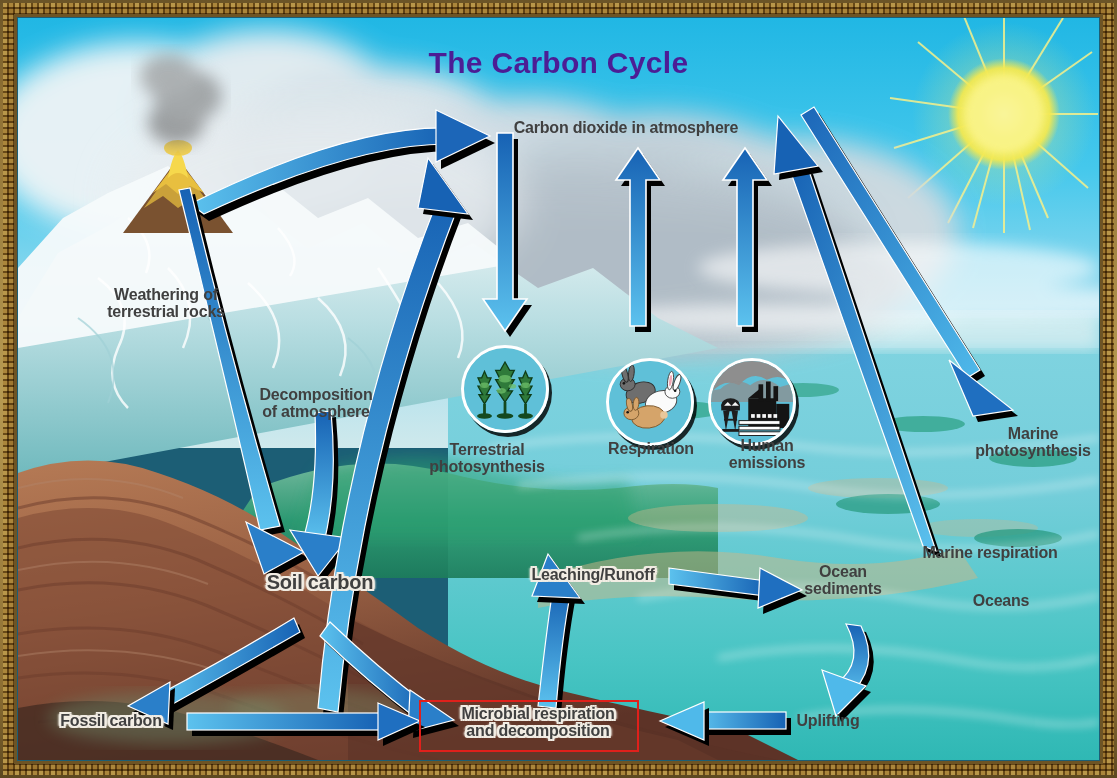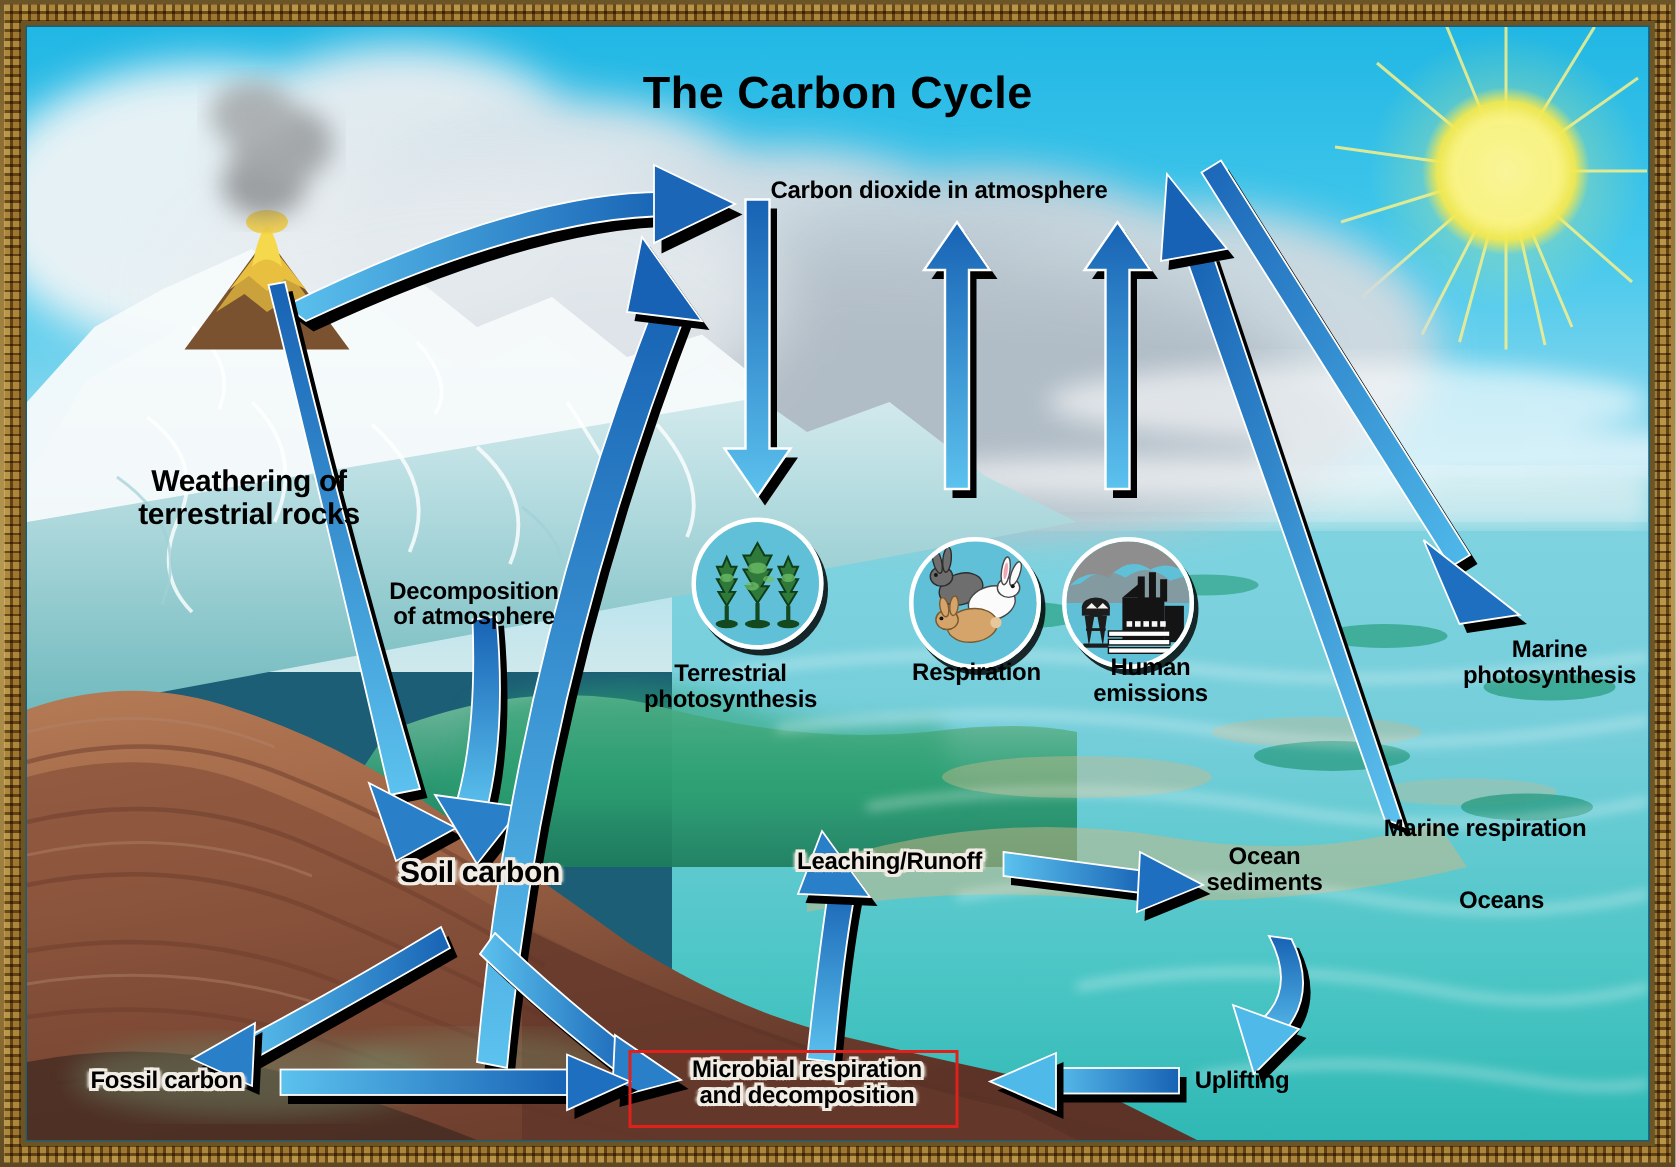--- a/index.html
+++ b/index.html
@@ -49,41 +49,41 @@
     left: 18px; top: 18px;
     width: 1081px; height: 742px;
     overflow: hidden;
   }
   #scene svg.bg { position:absolute; left:0; top:0; width:1081px; height:742px; }
   #overlay { position:absolute; left:0; top:0; width:1081px; height:742px; }
 
   
   .lbl {
     position: absolute;
-    color: #000000;
+    color: #404040;
     font-weight: bold;
     line-height: 1.08;
     text-align: center;
     white-space: pre-line;
     letter-spacing: -0.2px;
   }
   .lbl.halo {
     text-shadow:
       -2px -2px 0 #f2ede4, 2px -2px 0 #f2ede4,
       -2px  2px 0 #f2ede4, 2px  2px 0 #f2ede4,
        0px -2px 0 #f2ede4, 0px  2px 0 #f2ede4,
       -2px  0px 0 #f2ede4, 2px  0px 0 #f2ede4,
       -3px  0px 2px #f2ede4, 3px 0px 2px #f2ede4;
   }
   #title {
     position: absolute;
     left: 0; right: 0; top: 28px;
     text-align: center;
     font-size: 30px; font-weight: bold;
-    color: #000000;
+    color: #4c1d95;
     letter-spacing: 0.3px;
   }
   .redbox {
     position: absolute;
     border: 2px solid #e0201b;
     background: transparent;
   }
   .icon-circle {
     position: absolute;
     border-radius: 50%;
@@ -531,21 +531,21 @@
           <rect x="30" y="70" width="44" height="4"></rect>
           <rect x="30" y="76" width="44" height="4"></rect>
         </g>
       </svg>
     </div>
 
     <div id="title">The Carbon Cycle</div>
 
     <div class="lbl" style="left:443px; top:101px; width:330px; font-size:16px;">Carbon dioxide in atmosphere</div>
 
-    <div class="lbl" style="left:38px; top:293px; width:220px; font-size:20px;">Weathering of
+    <div class="lbl" style="left:38px; top:268px; width:220px; font-size:16px;">Weathering of
 terrestrial rocks</div>
 
     <div class="lbl" style="left:190px; top:368px; width:216px; font-size:16px;">Decomposition
 of atmosphere</div>
 
     <div class="lbl" style="left:376px; top:423px; width:186px; font-size:16px;">Terrestrial
 photosynthesis</div>
 
     <div class="lbl" style="left:548px; top:422px; width:170px; font-size:16px;">Respiration</div>
 

